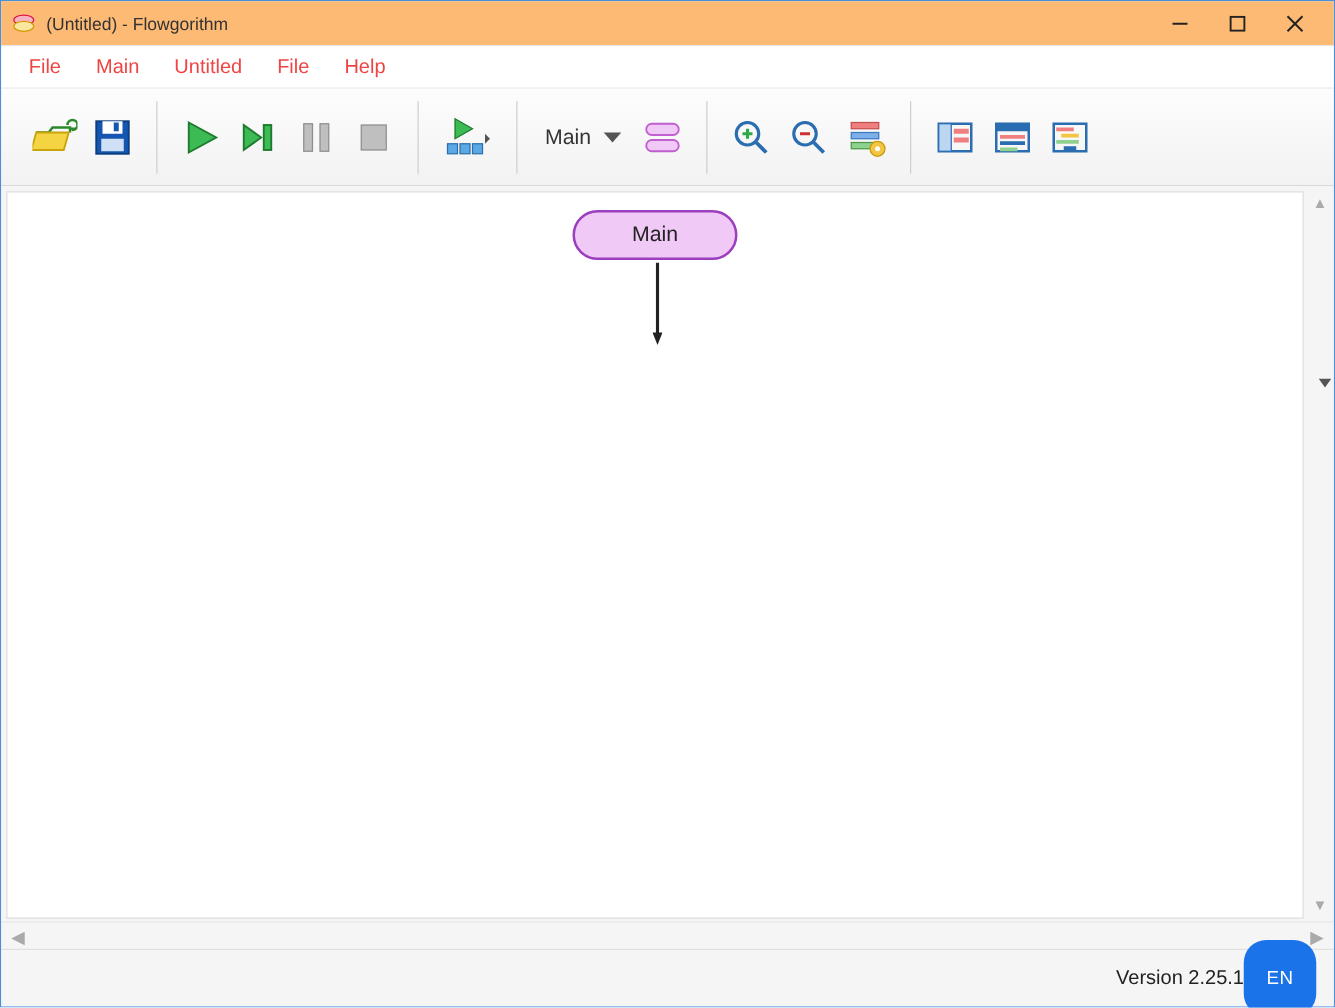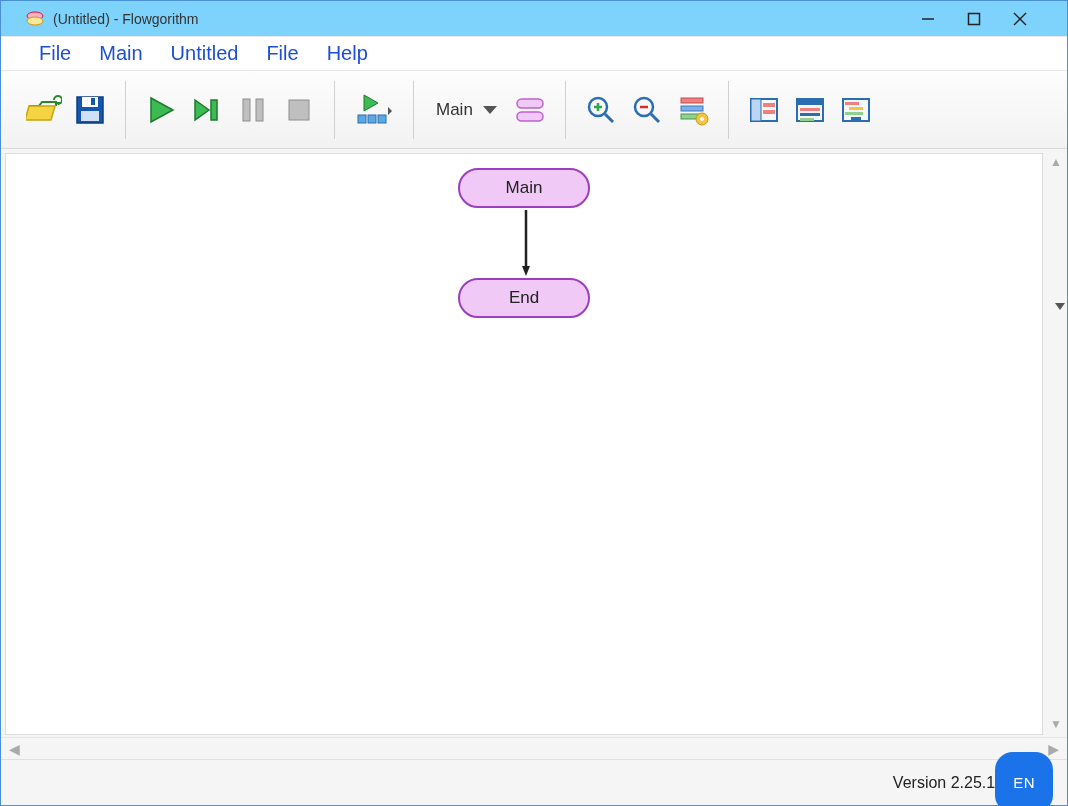--- a/index.html
+++ b/index.html
@@ -1,27 +1,27 @@
 <!DOCTYPE html>
 <html><head>
 <meta charset="utf-8">
 <style>
   * { box-sizing: border-box; margin: 0; padding: 0; font-family: "Segoe UI", Tahoma, sans-serif; }
   html, body { width: 1068px; height: 806px; overflow: hidden; background: #fff; }
 
   .window { width: 1068px; height: 806px; display: flex; flex-direction: column; border: 1px solid #4a90d9; }
 
-  .titlebar { height: 36px; display: flex; align-items: center; padding: 0 24px; background: #7dd3fc; border-bottom: 1px solid #e8e8e8; }
+  .titlebar { height: 36px; display: flex; align-items: center; padding: 0 8px; background: #fdba74; border-bottom: 1px solid #e8e8e8; }
   .titlebar .app-icon { width: 20px; height: 20px; margin-right: 8px; }
   .titlebar .title { font-size: 14px; color: #333; flex: 0 0 auto; }
   .titlebar .spacer { flex: 1 1 auto; }
   .titlebar .win-btn { width: 46px; height: 32px; display: flex; align-items: center; justify-content: center; }
   .titlebar .win-btn svg { display: block; }
 
-  .menubar { height: 34px; display: flex; align-items: center; padding: 0 24px; font-size: 20px; color: #1d4ed8; border-bottom: 1px solid #e8e8e8; background: #fff; }
+  .menubar { height: 34px; display: flex; align-items: center; padding: 0 8px; font-size: 16px; color: #ef4444; border-bottom: 1px solid #e8e8e8; background: #fff; }
   .menubar .menu-item { padding: 6px 14px; cursor: default; }
 
   .toolbar { height: 78px; display: flex; align-items: center; padding: 0 12px; gap: 0; background: linear-gradient(#fdfdfd,#f2f2f2); border-bottom: 1px solid #d9d9d9; }
   .tool-group { display: flex; align-items: center; height: 58px; padding: 0 8px; }
   .tool-sep { width: 1px; height: 58px; background: #d0d0d0; margin: 0 4px; }
   .tool-btn { width: 46px; height: 46px; display: flex; align-items: center; justify-content: center; border-radius: 4px; }
   .tool-btn svg { display: block; }
 
   .func-select { display: flex; align-items: center; gap: 10px; font-size: 17px; color: #333; padding: 0 10px; }
   .func-select .chev { width: 0; height: 0; border-left: 7px solid transparent; border-right: 7px solid transparent; border-top: 8px solid #555; }
@@ -249,23 +249,20 @@
 
   <div class="content-wrap">
     <div class="canvas">
       <div class="flow-node" style="top:14px;">
         <span>Main</span>
       </div>
       <svg class="flow-arrow" width="8" height="70">
         <line x1="4" y1="0" x2="4" y2="58" stroke="#222" stroke-width="2.5"></line>
         <polygon points="4,66 0,56 8,56" fill="#222"></polygon>
       </svg>
-      <div class="flow-node" style="top:124px;">
-        <span>End</span>
-      </div>
     </div>
     <div class="vscroll">
       <span>▲</span>
       <span>▼</span>
     </div>
     <span class="toolbar-overflow">
       <svg width="10" height="14">
           <polygon points="0,4 10,4 5,11" fill="#555"></polygon>
         </svg>
     </span>

